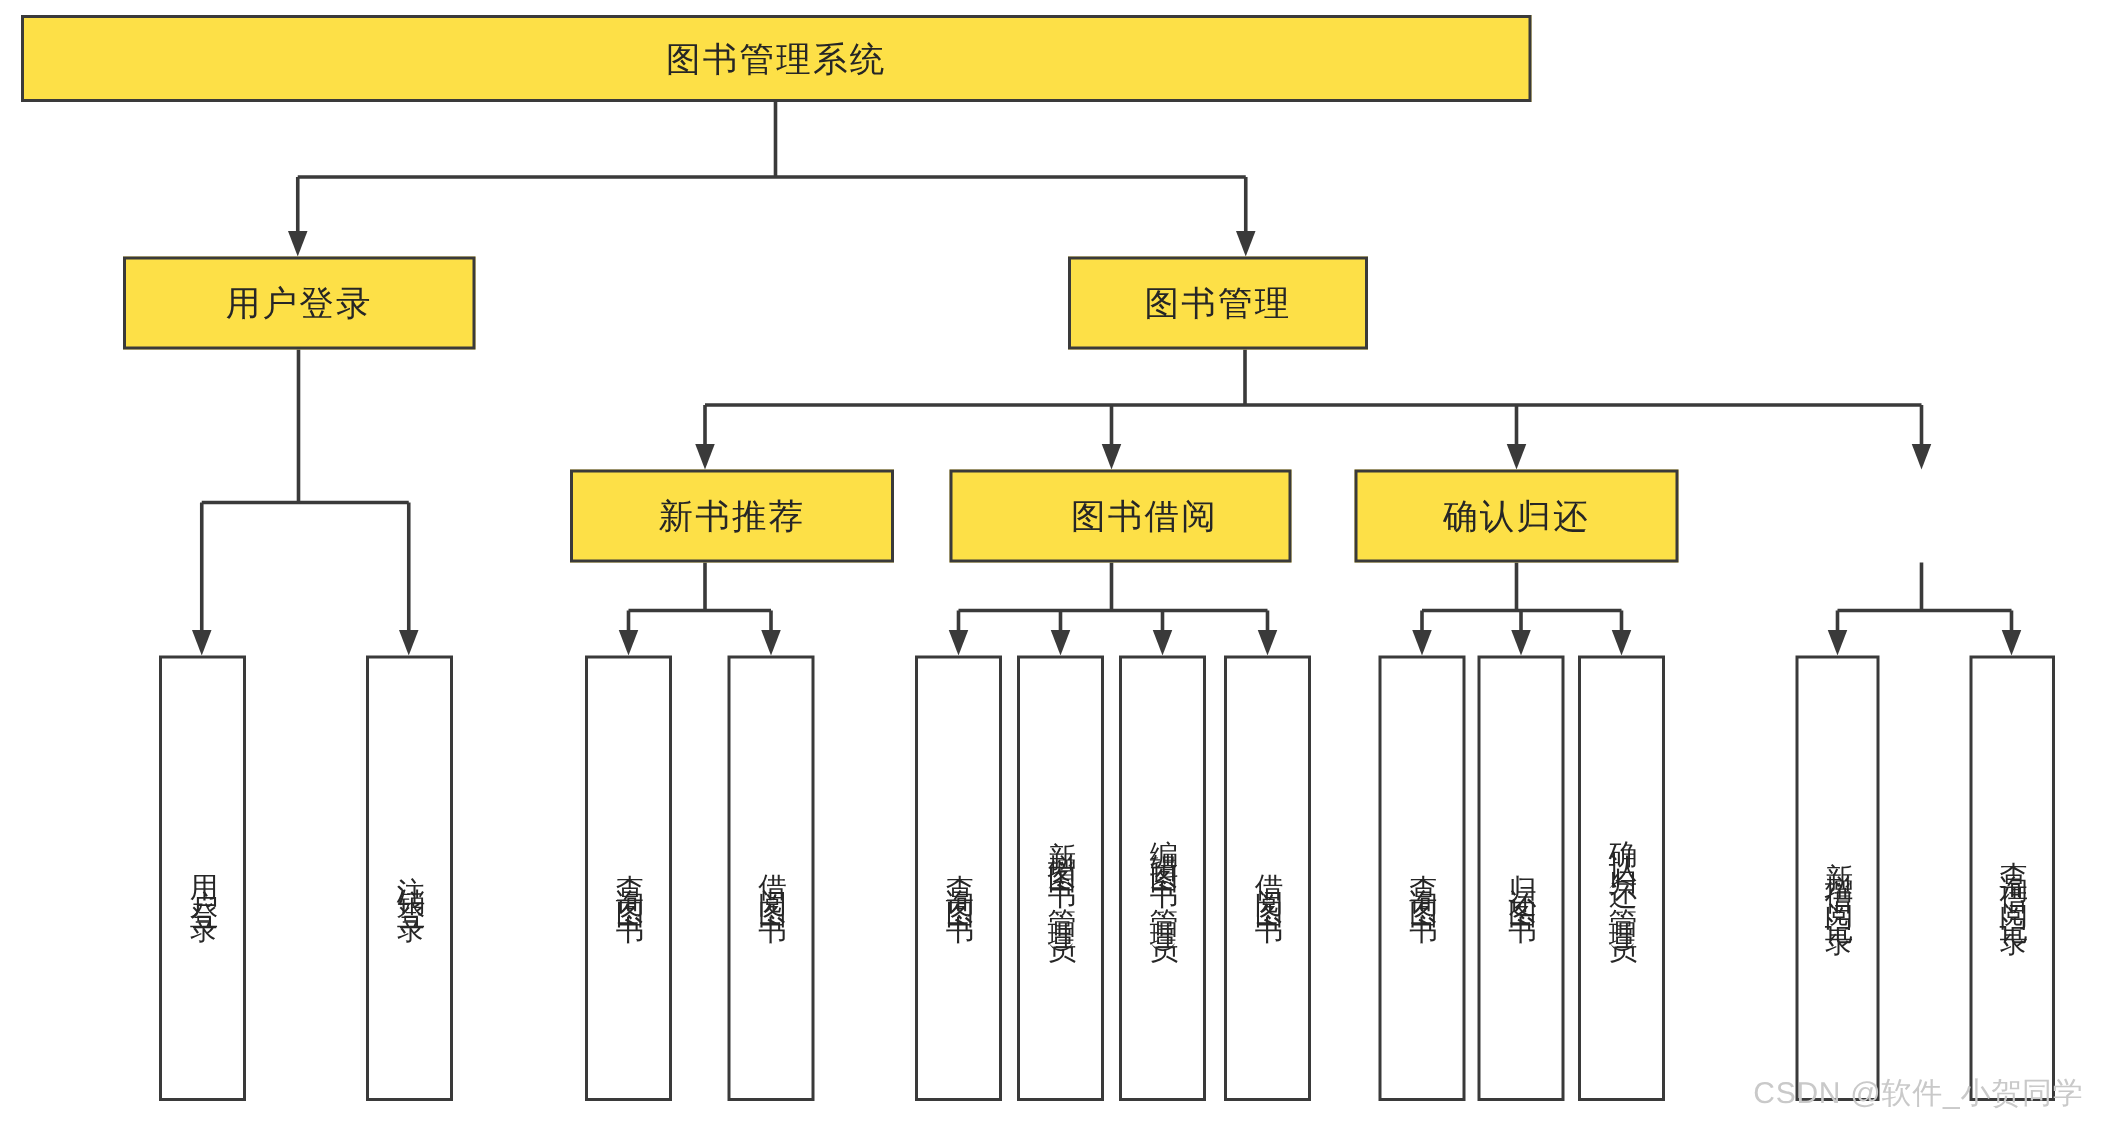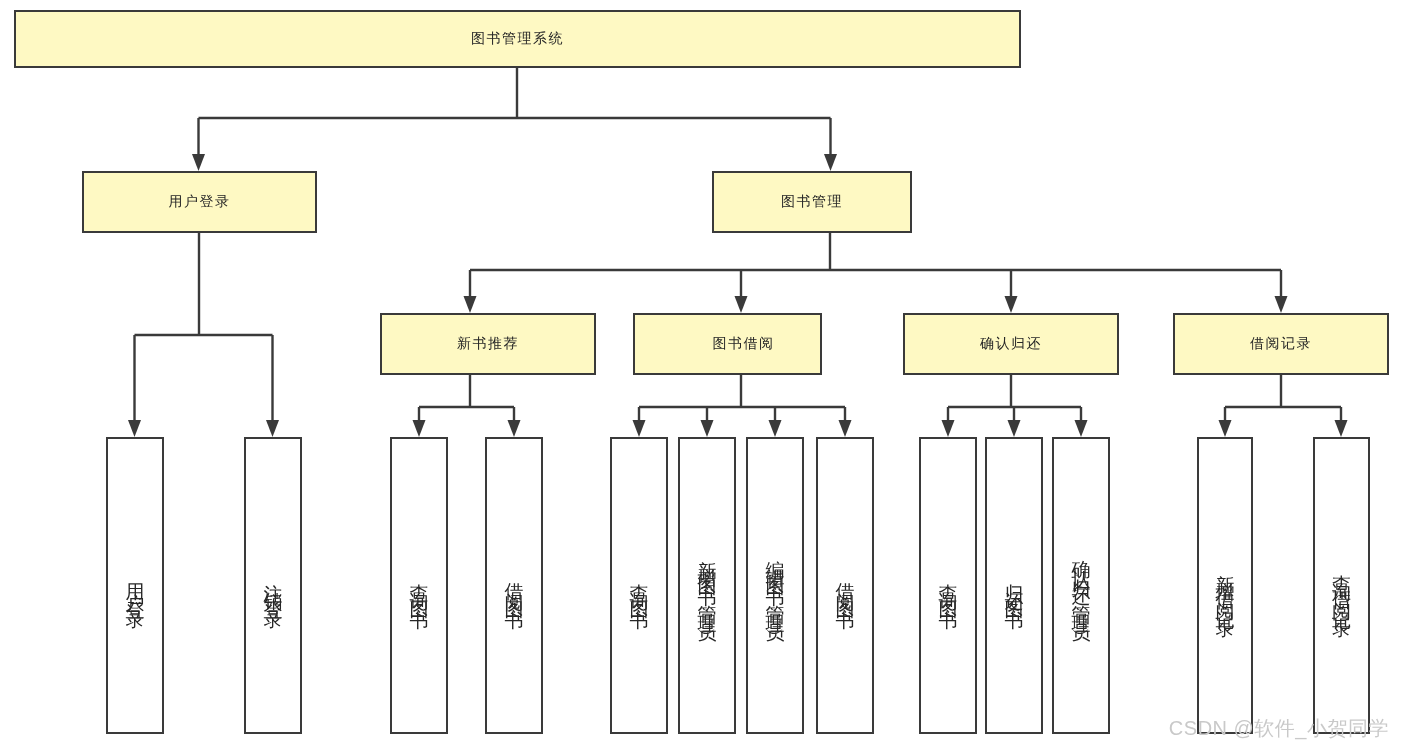--- a/index.html
+++ b/index.html
@@ -16,24 +16,24 @@
     font-family: "Liberation Sans", "DejaVu Sans", sans-serif;
     color: var(--text);
     overflow: hidden;
   }
   #stage { position: relative; width: 1405px; height: 747px; }
   #wires { position: absolute; left: 0; top: 0; z-index: 0; }
   #wires path { stroke: var(--line); stroke-width: 2.4; fill: none; }
   #wires polygon { fill: var(--line); stroke: none; }
   .box {
     position: absolute;
-    background: #fef9c3;
+    background: #fde047;
     border: 2.4px solid var(--line);
     display: flex; align-items: center; justify-content: center;
-    font-size: 14px; letter-spacing: 1.5px;
+    font-size: 23px; letter-spacing: 1.5px;
     z-index: 1;
     color: var(--text);
   }
   .vbox {
     position: absolute;
     background: #fff;
     border: 2.4px solid var(--line);
     display: flex; align-items: center; justify-content: center;
     writing-mode: vertical-rl;
     text-orientation: mixed;
@@ -41,21 +41,21 @@
     z-index: 1;
     color: var(--text);
   }
   
   .n-root  { left: 14px;  top: 10px;  width: 1007px; height: 58px; }
   
   .n-login { left: 82px;  top: 171px; width: 235px; height: 62px; }
   .n-mgmt  { left: 712px; top: 171px; width: 200px; height: 62px; }
   
   .n-rec   { left: 380px;  top: 313px; width: 216px; height: 62px; font-family: Liberation Mono, monospace; }
-  .n-bor   { left: 633px;  top: 313px; width: 189px; height: 62px; padding-left: 32px; }
+  .n-bor   { left: 633px;  top: 313px; width: 228px; height: 62px; padding-left: 32px; }
   .n-cur   { left: 903px;  top: 313px; width: 216px; height: 62px; }
   .n-rcd   { left: 1173px; top: 313px; width: 216px; height: 62px; }
   
   .leaf { top: 437px; height: 297px; width: 58px; }
   .l-1a { left: 106px; }
   .l-1b { left: 244px; }
   .l-2a { left: 390px; }
   .l-2b { left: 485px; }
   .l-3a { left: 610px; }
   .l-3b { left: 678px; }
@@ -132,21 +132,20 @@
   </svg>
 
   <div class="box n-root">图书管理系统</div>
 
   <div class="box n-login">用户登录</div>
   <div class="box n-mgmt">图书管理</div>
 
   <div class="box n-rec">新书推荐</div>
   <div class="box n-bor">图书借阅</div>
   <div class="box n-cur">确认归还</div>
-  <div class="box n-rcd">借阅记录</div>
 
   <div class="vbox leaf l-1a">用户登录</div>
   <div class="vbox leaf l-1b">注销登录</div>
 
   <div class="vbox leaf l-2a">查询图书</div>
   <div class="vbox leaf l-2b">借阅图书</div>
 
   <div class="vbox leaf l-3a">查询图书</div>
   <div class="vbox leaf l-3b">新增图书（管理员）</div>
   <div class="vbox leaf l-3c">编辑图书（管理员）</div>

